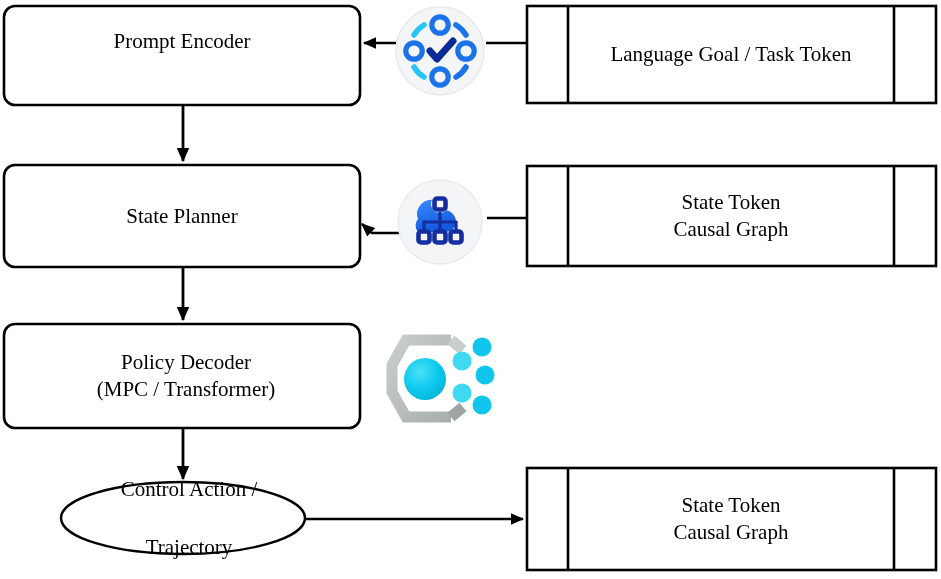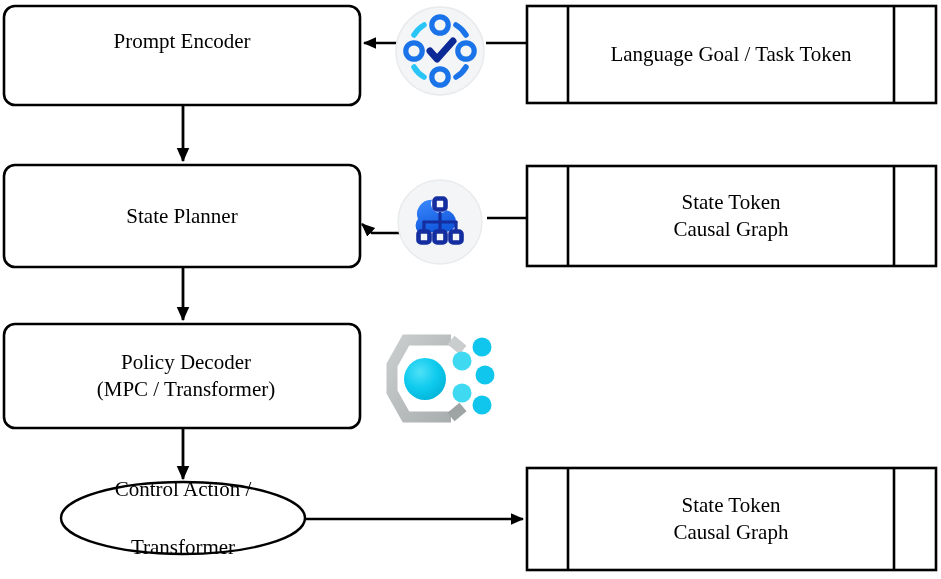--- a/index.html
+++ b/index.html
@@ -174,23 +174,23 @@
 
   <div class="node-label" style="left:4px; top:165px; width:356px; height:102px;border-radius:12px;">
     <span>State Planner</span>
   </div>
 
   <div class="node-label" style="left:8px; top:324px; width:356px; height:104px;">
     <span>Policy Decoder</span>
     <span>(MPC / Transformer)</span>
   </div>
 
-  <div class="node-label" style="left:61px; top:482px; width:244px; height:72px;gap:31px;">
+  <div class="node-label" style="left:67px; top:482px; width:244px; height:72px;gap:31px;">
     <span>Control Action /</span>
-    <span>Transformer</span>
+    <span>Trajectory</span>
   </div>
 
   <div class="node-label" style="left:568px; top:6px; width:326px; height:97px;">
     <span>Language Goal / Task Token</span>
   </div>
 
   <div class="node-label" style="left:568px; top:166px; width:326px; height:100px;">
     <span>State Token</span>
     <span>Causal Graph</span>
   </div>

